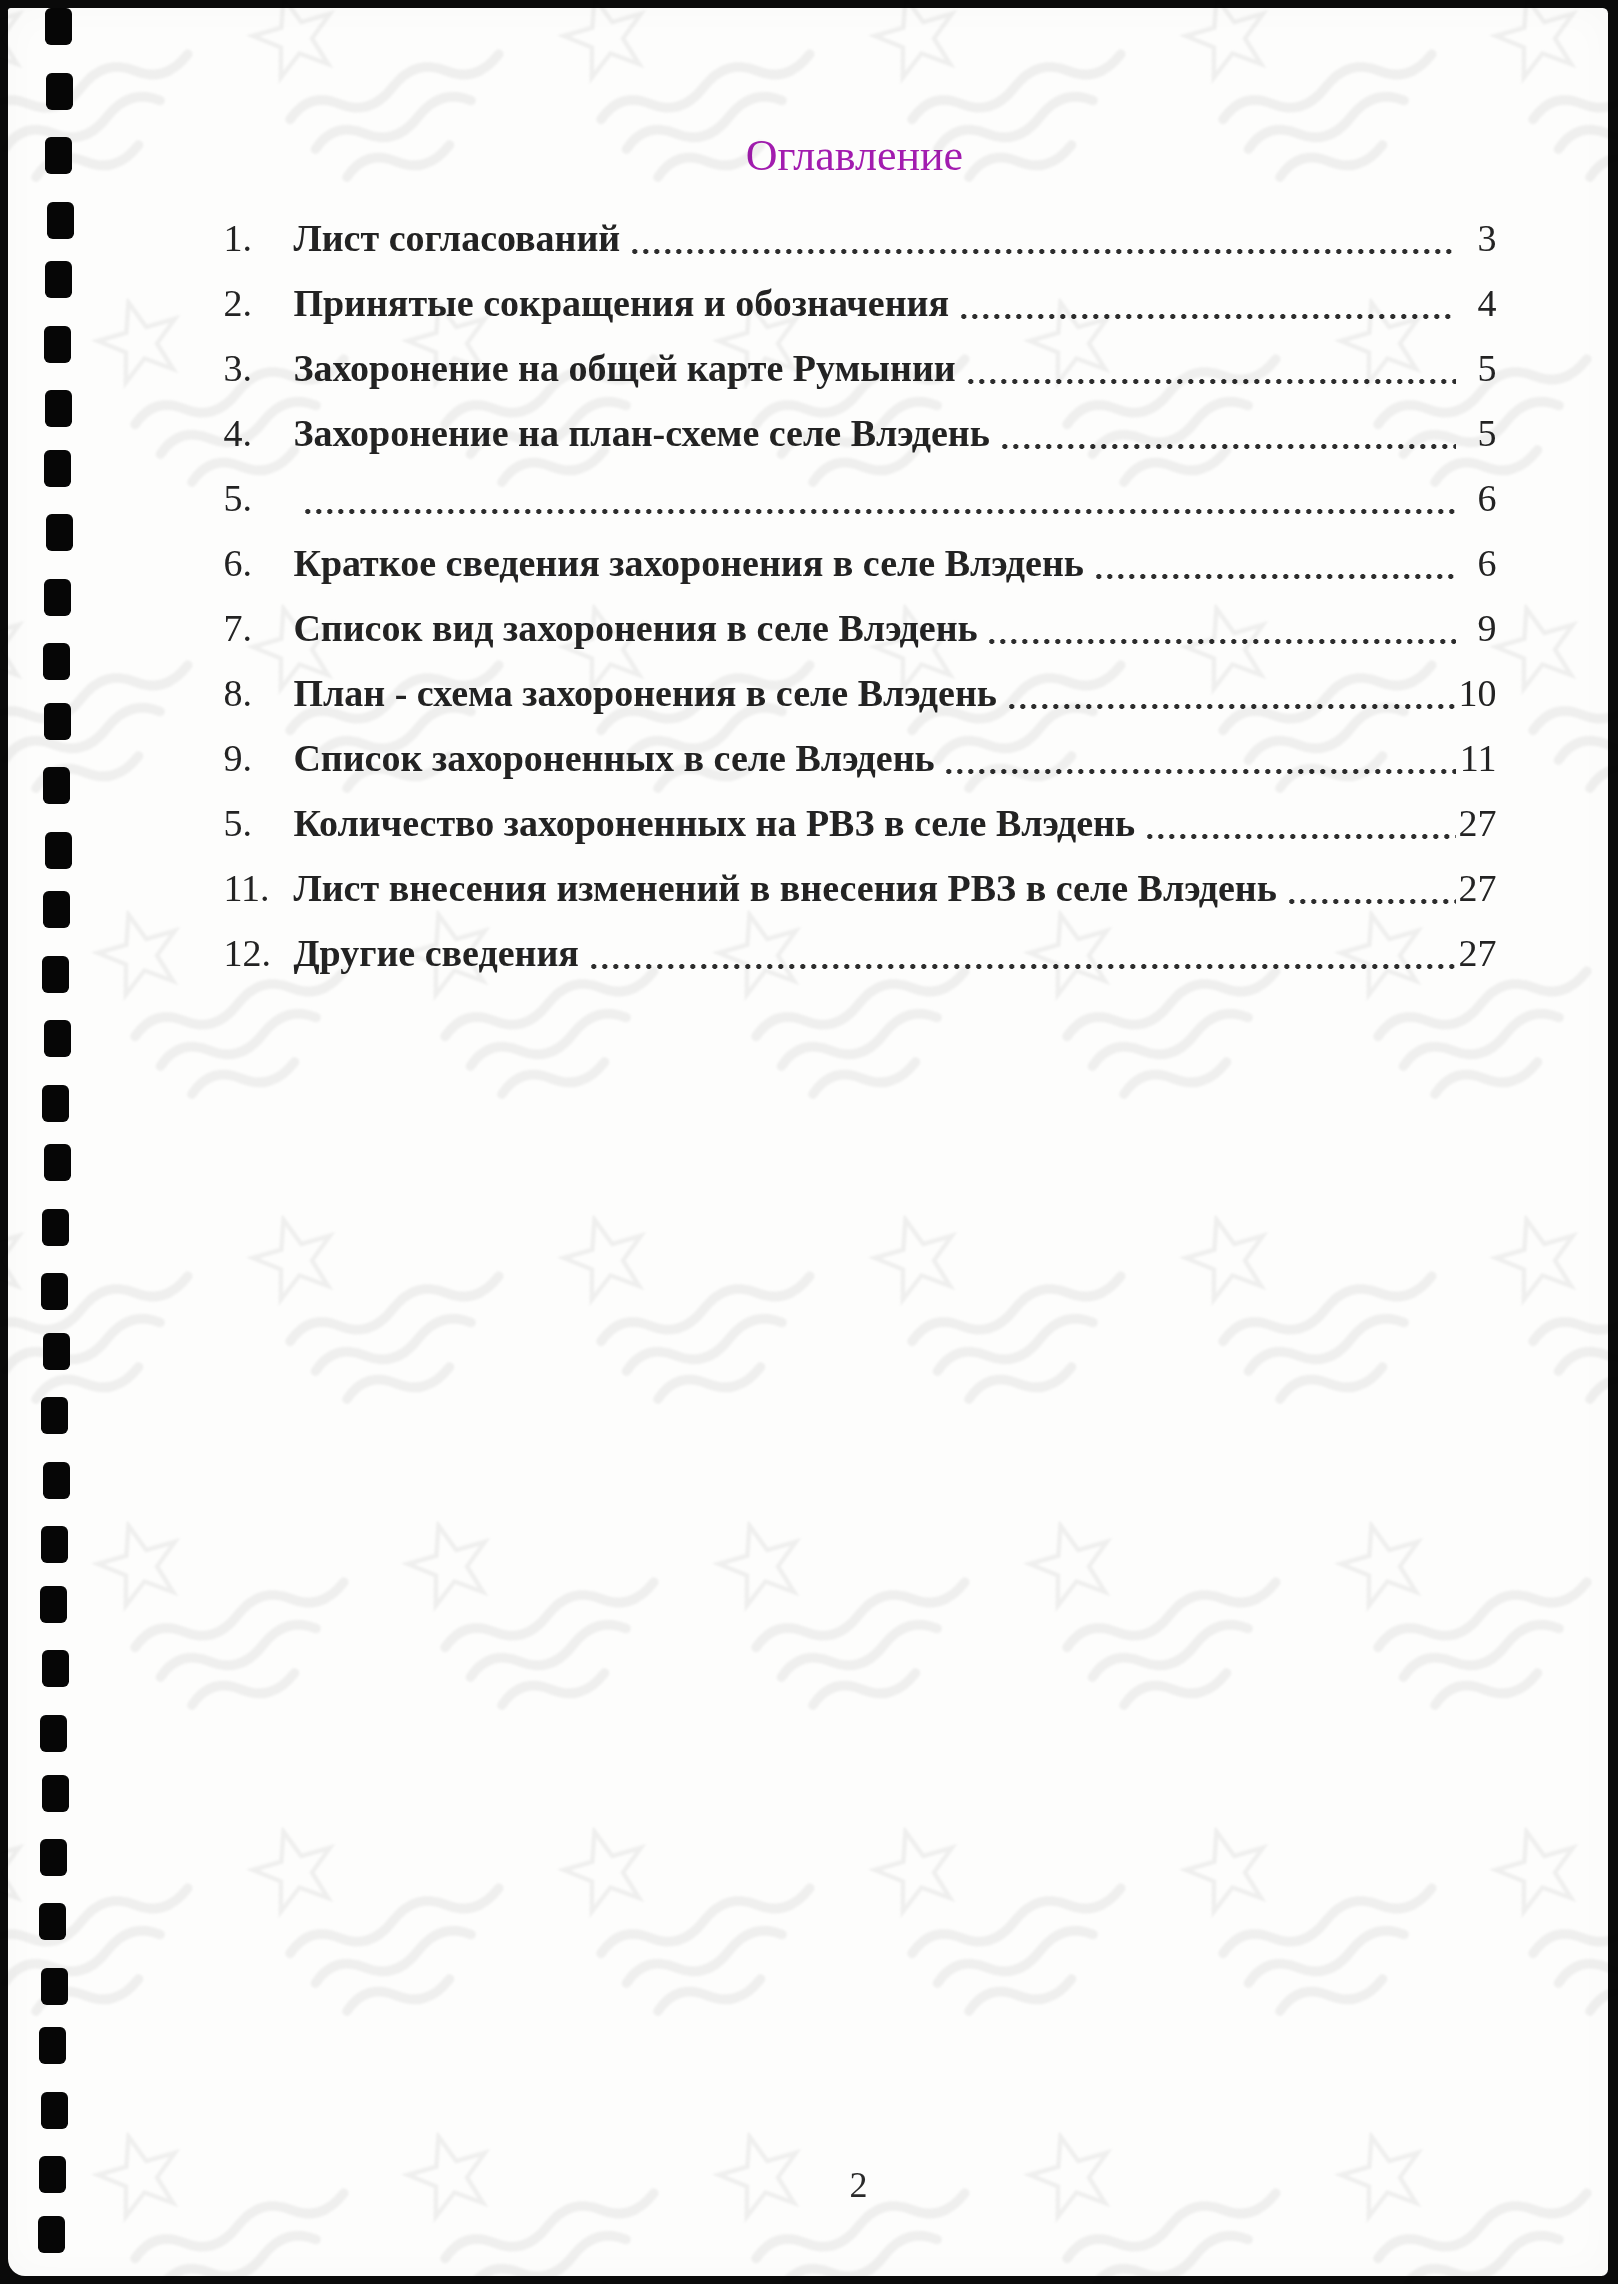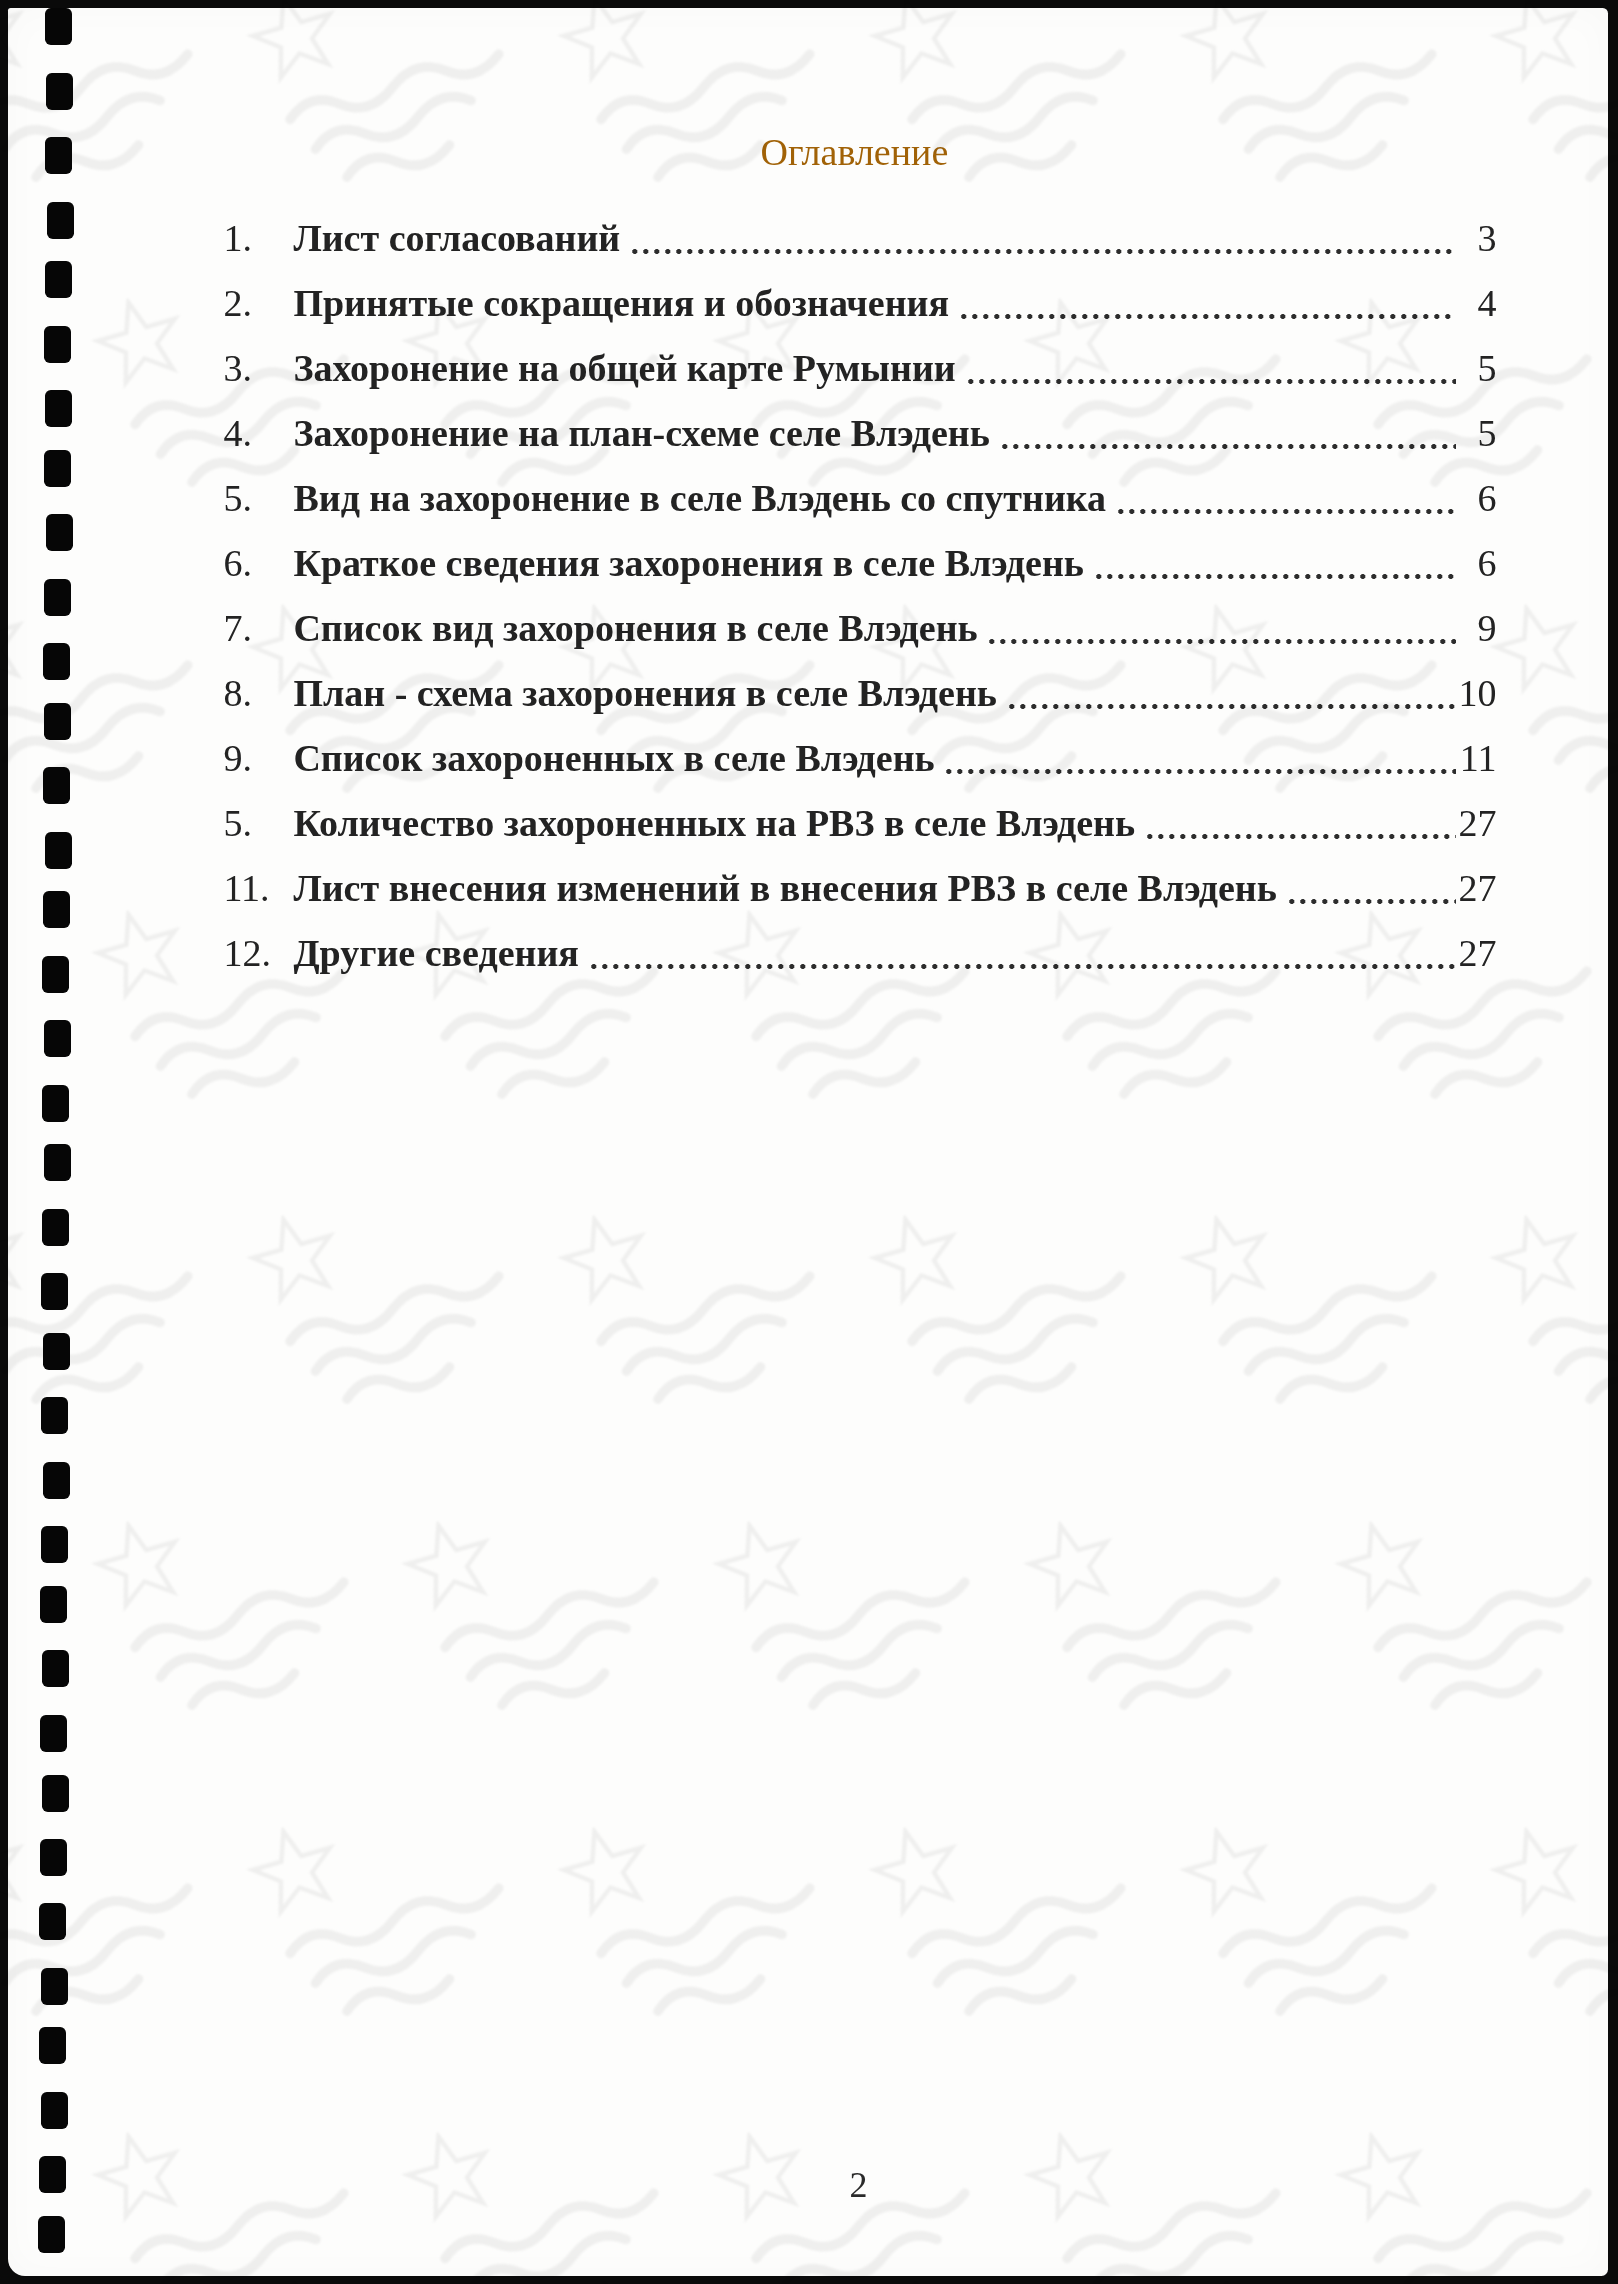--- a/index.html
+++ b/index.html
@@ -37,23 +37,23 @@
     transform: rotate(-16deg);
     filter: blur(1.3px);
     pointer-events: none;
   }
 
   
   .doc-title {
     position: absolute;
     top: 122px; left: 846px;
     transform: translateX(-50%);
-    font-size: 38px;
+    font-size: 44px;
     white-space: nowrap;
-    color: #a16207;
+    color: #a21caf;
   }
 
   
   .toc {
     position: absolute;
     left: 215px; top: 198px;
     width: 1273px;
   }
   .toc-row {
     display: flex;
@@ -123,21 +123,20 @@
       <span class="toc-page">5</span>
     </div>
     <div class="toc-row">
       <span class="toc-num">4.</span>
         <span class="toc-label">Захоронение на план-схеме селе Влэдень</span>
       <span class="toc-leader"></span>
       <span class="toc-page">5</span>
     </div>
     <div class="toc-row">
       <span class="toc-num">5.</span>
-        <span class="toc-label">Вид на захоронение в селе Влэдень со спутника</span>
       <span class="toc-leader"></span>
       <span class="toc-page">6</span>
     </div>
     <div class="toc-row">
       <span class="toc-num">6.</span>
         <span class="toc-label">Краткое сведения захоронения в селе Влэдень</span>
       <span class="toc-leader"></span>
       <span class="toc-page">6</span>
     </div>
     <div class="toc-row">

